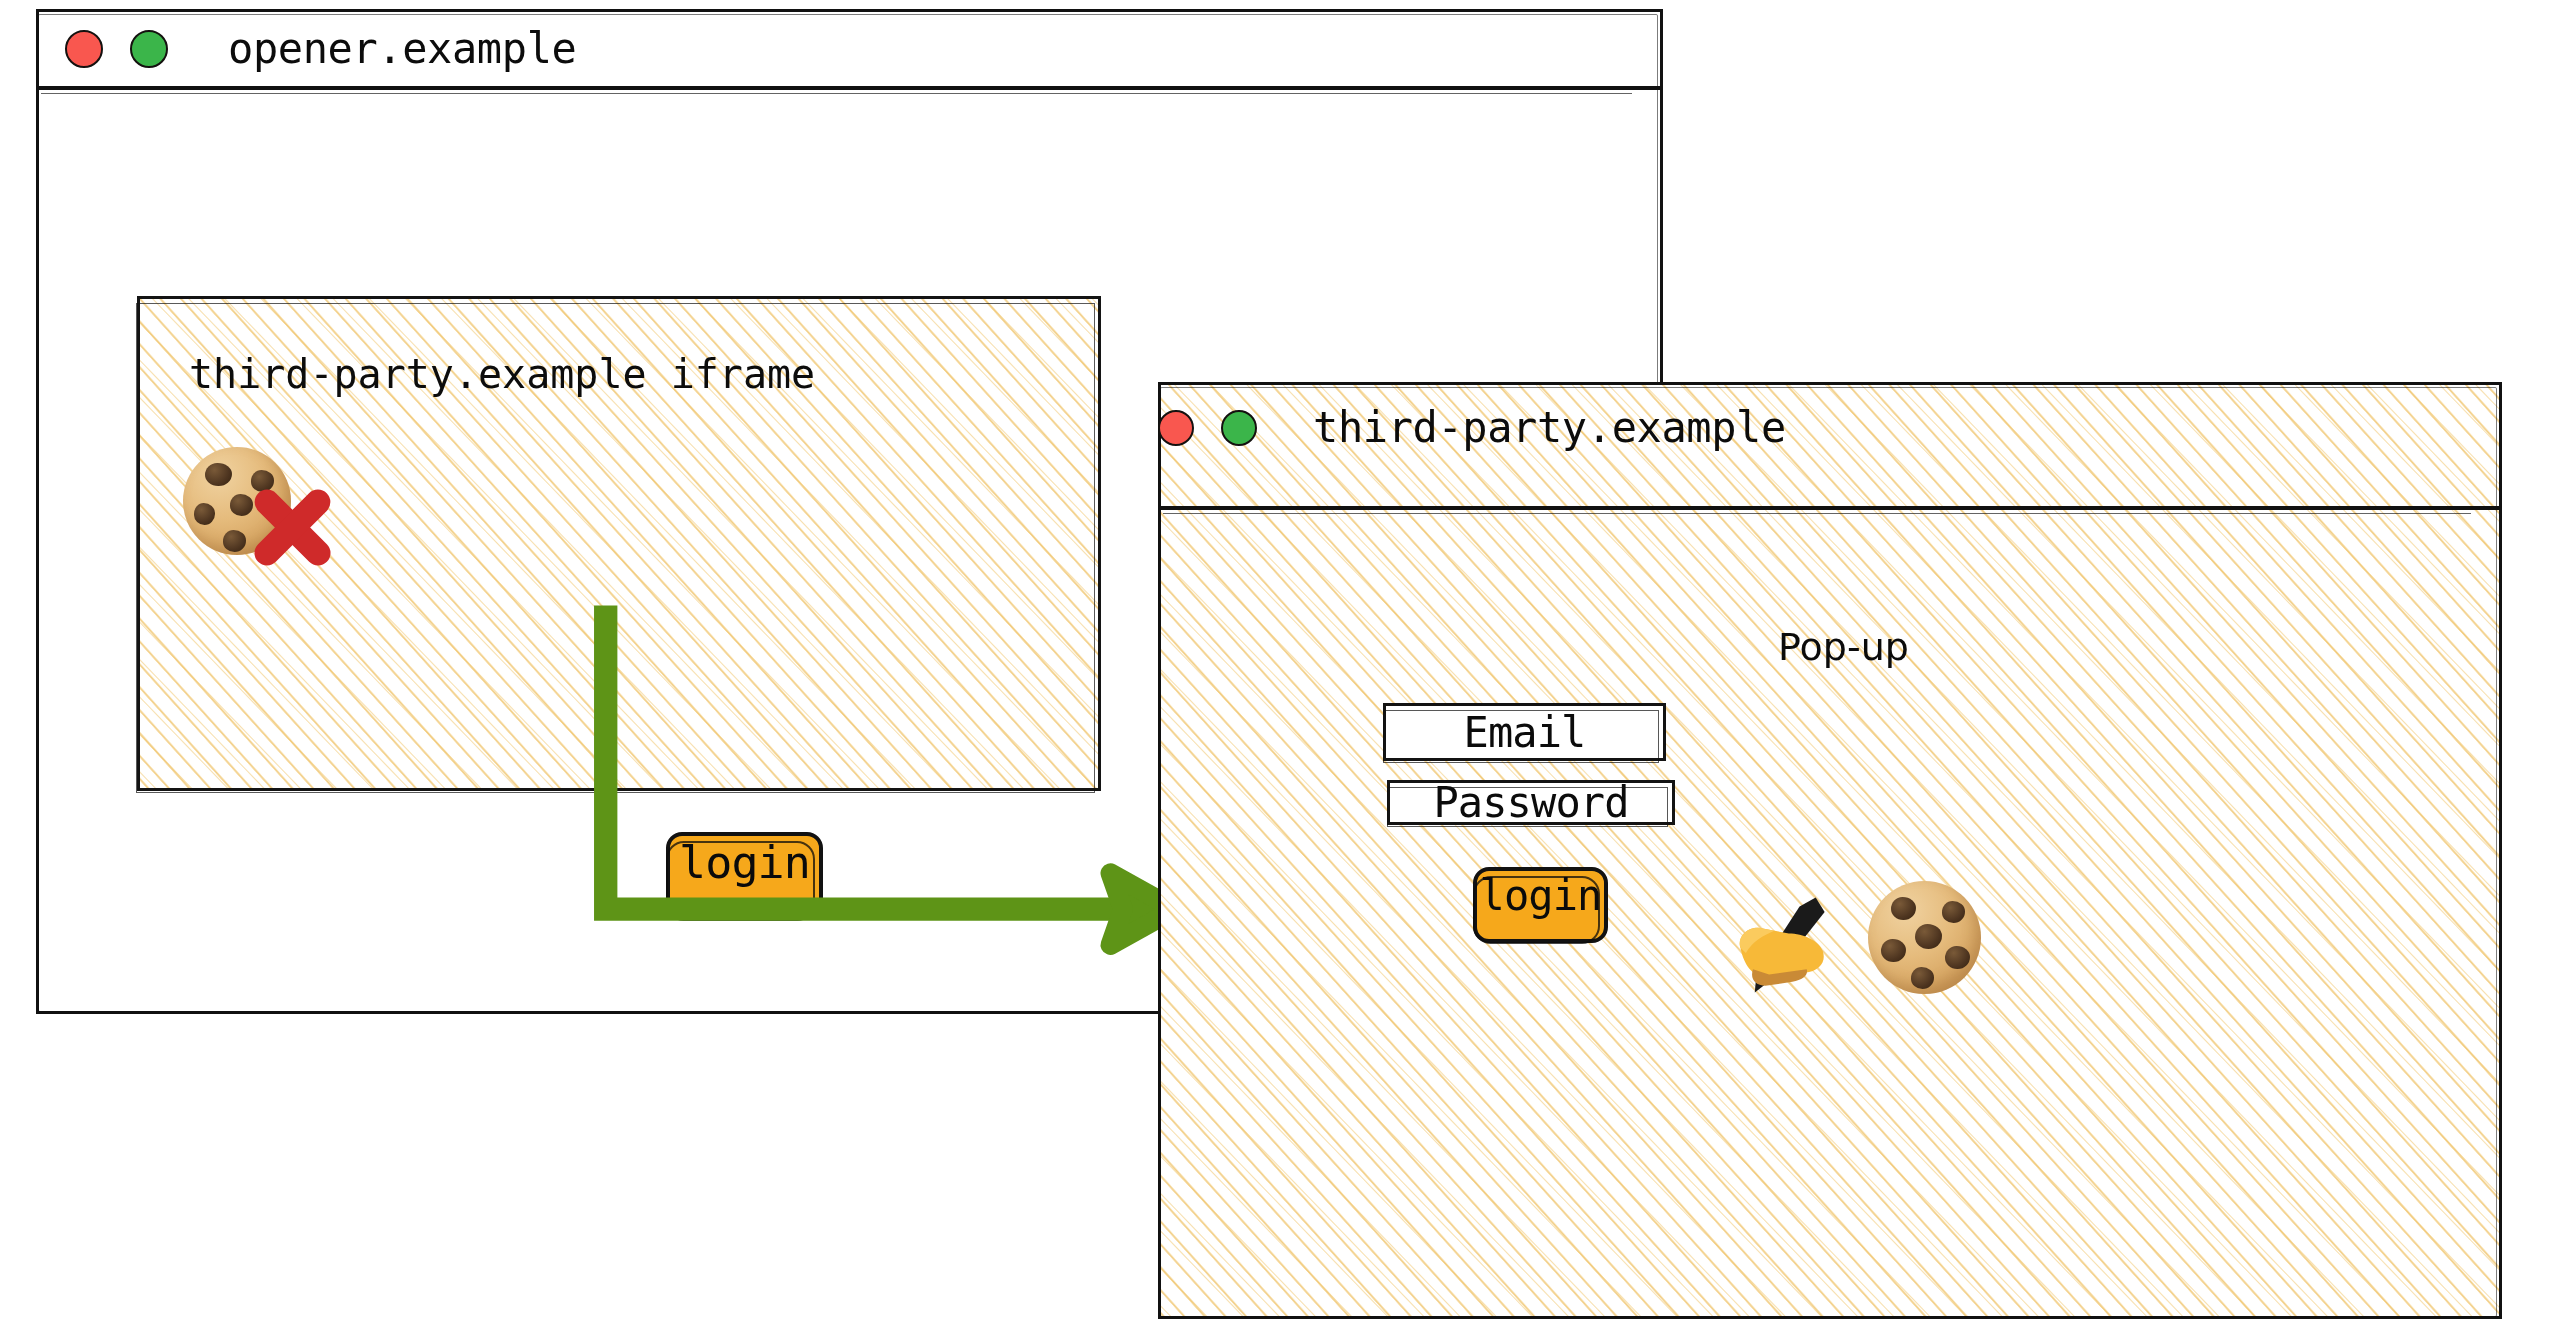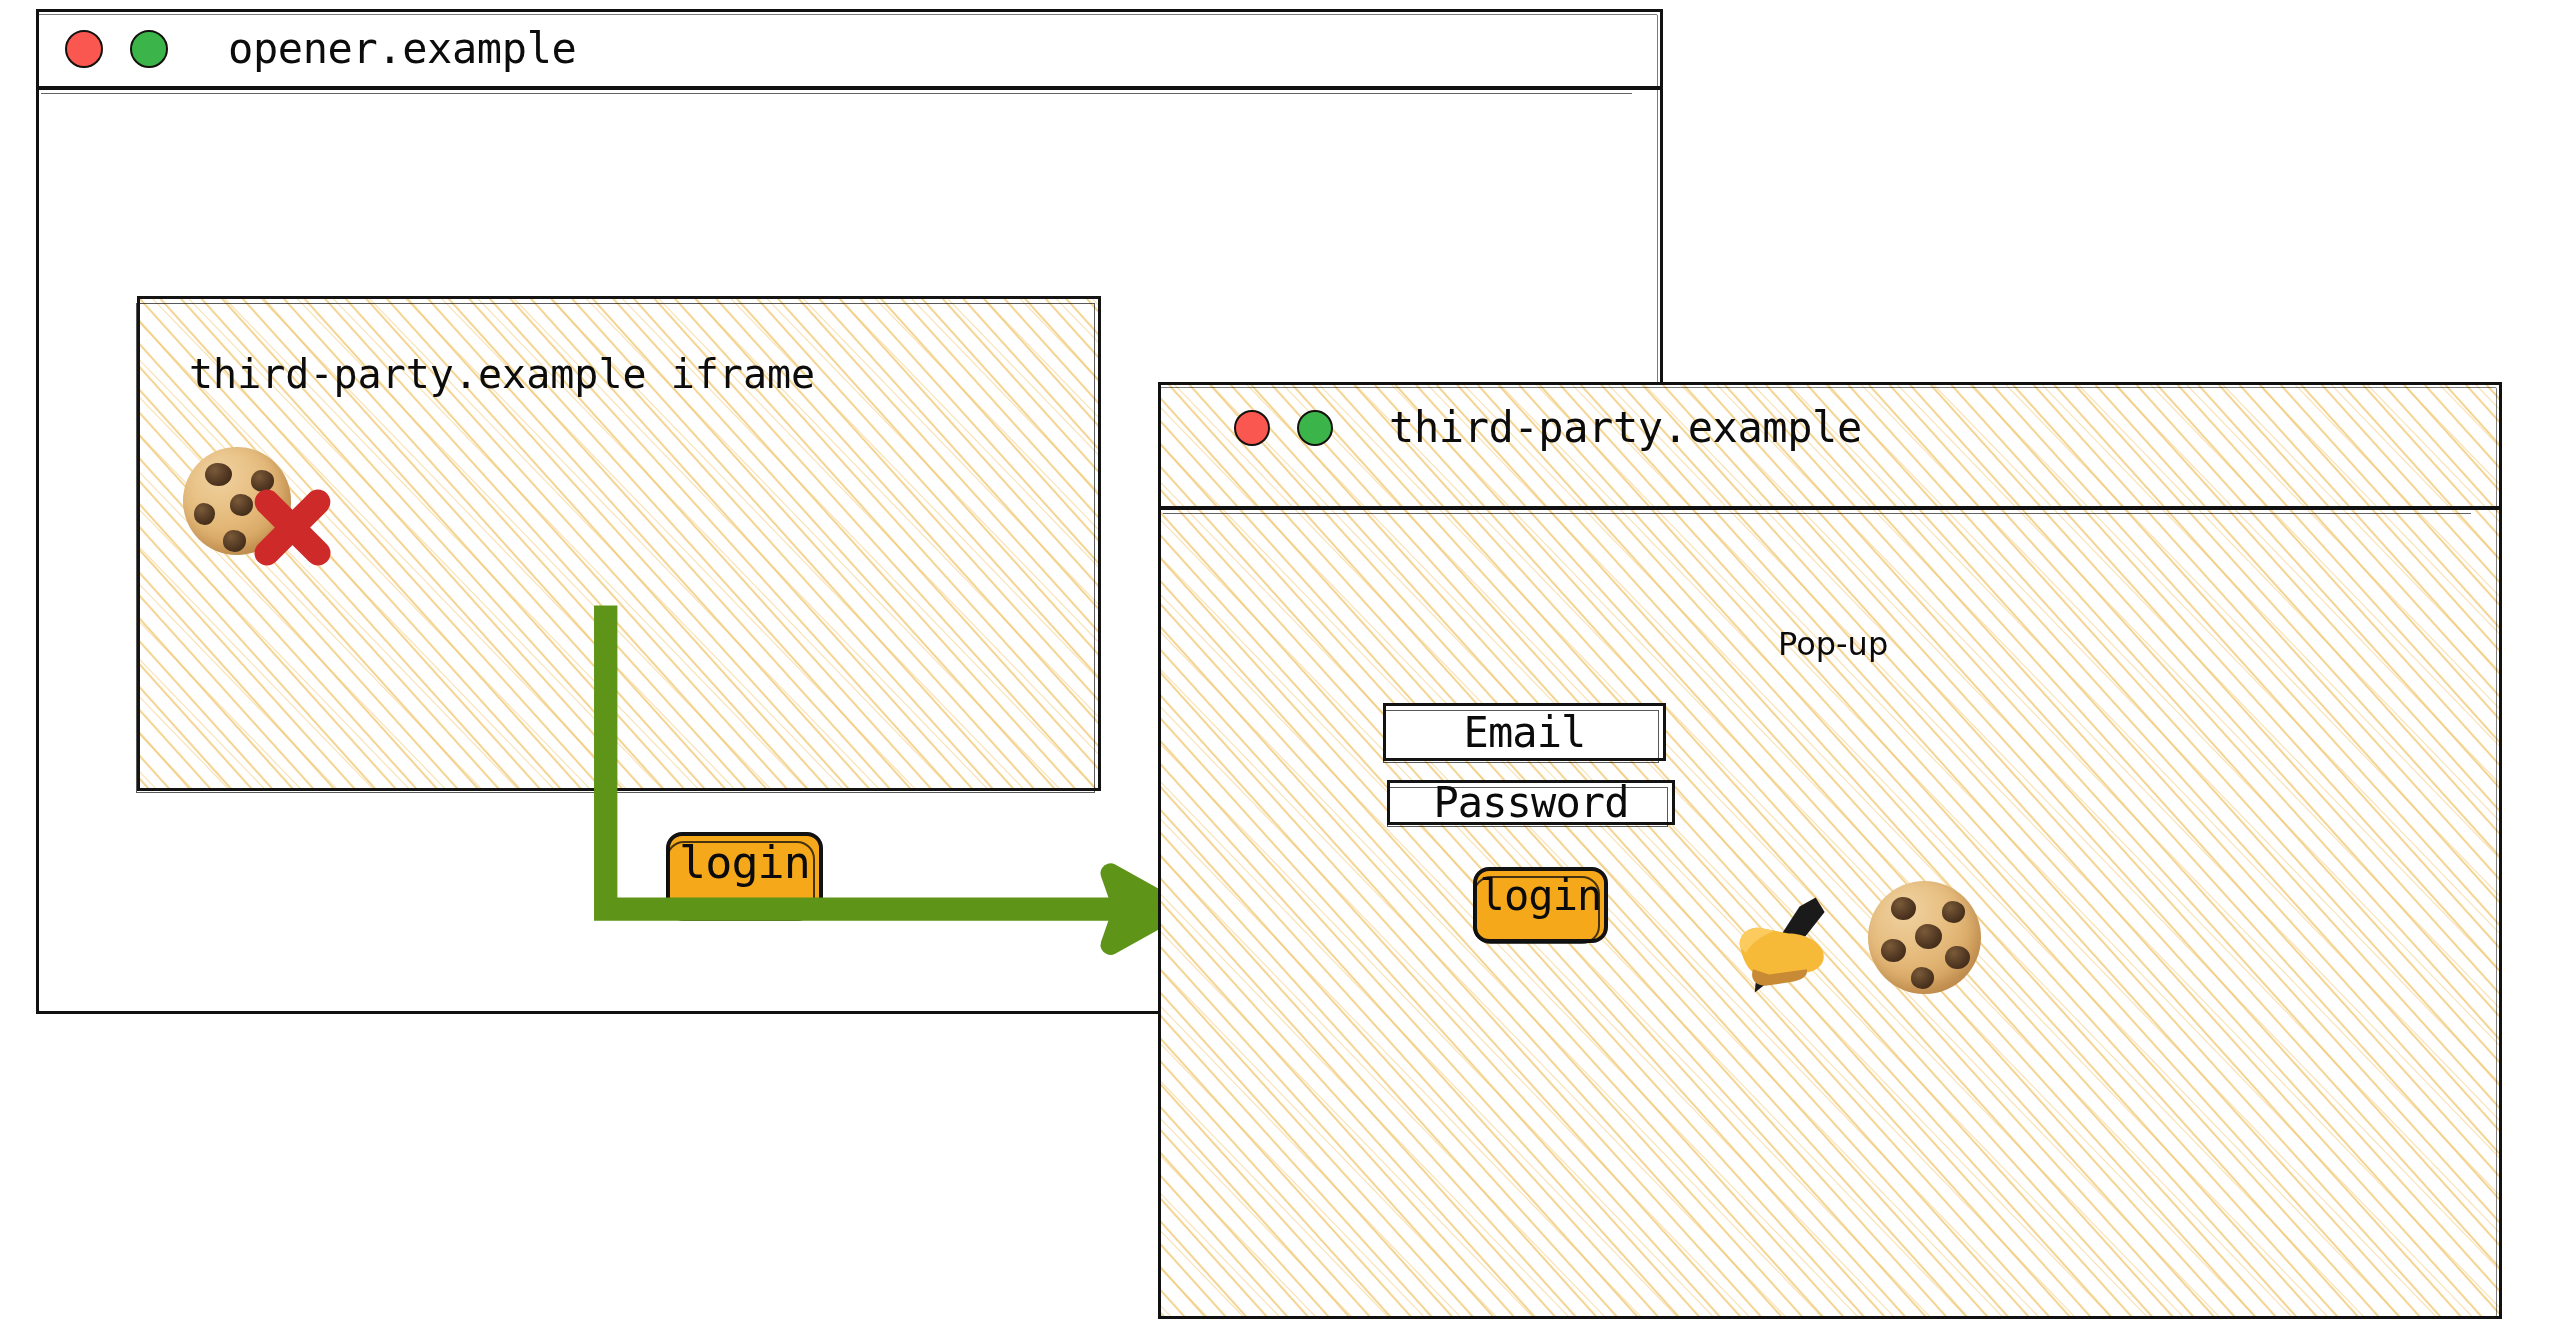--- a/index.html
+++ b/index.html
@@ -220,21 +220,21 @@
   }
 
   
   #popup-window {
     left: 1158px;
     top: 382px;
     width: 1344px;
     height: 937px;
     z-index: 6;
   }
-  #popup-titlebar { height: 91px; padding-left: 76px; }
+  #popup-titlebar { height: 91px; }
   #popup-window .titlebar-divider { top: 124px; }
   #popup-window .dot { width: 36px; height: 36px; }
   #popup-window .dot + .dot { margin-left: 27px; }
   #popup-title { font-size: 42px; margin-left: 56px; letter-spacing: -0.4px; }
 
   .field {
     position: absolute;
     box-sizing: border-box;
     background: #ffffff;
     border: 3.6px solid #131313;
@@ -262,21 +262,21 @@
     top: 485px;
     width: 135px;
     height: 76px;
     font-size: 42px;
   }
 
   #popup-label {
     position: absolute;
     left: 620px;
     top: 243px;
-    font-size: 32px;
+    font-size: 38px;
     color: #0b0b0b;
     font-family: "DejaVu Sans", "Liberation Sans", sans-serif;
     white-space: nowrap;
   }
 
   
   #writing-hand {
     position: absolute;
     left: 575px;
     top: 512px;

